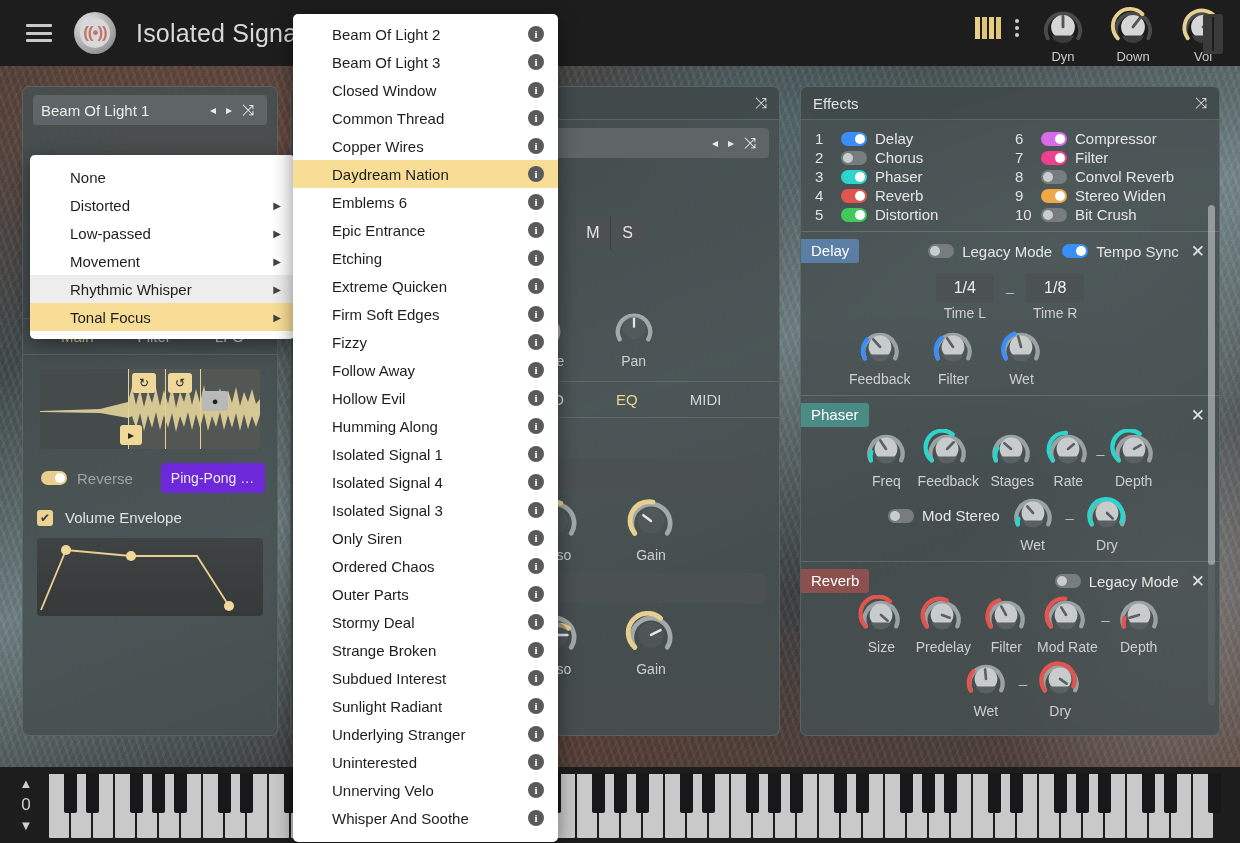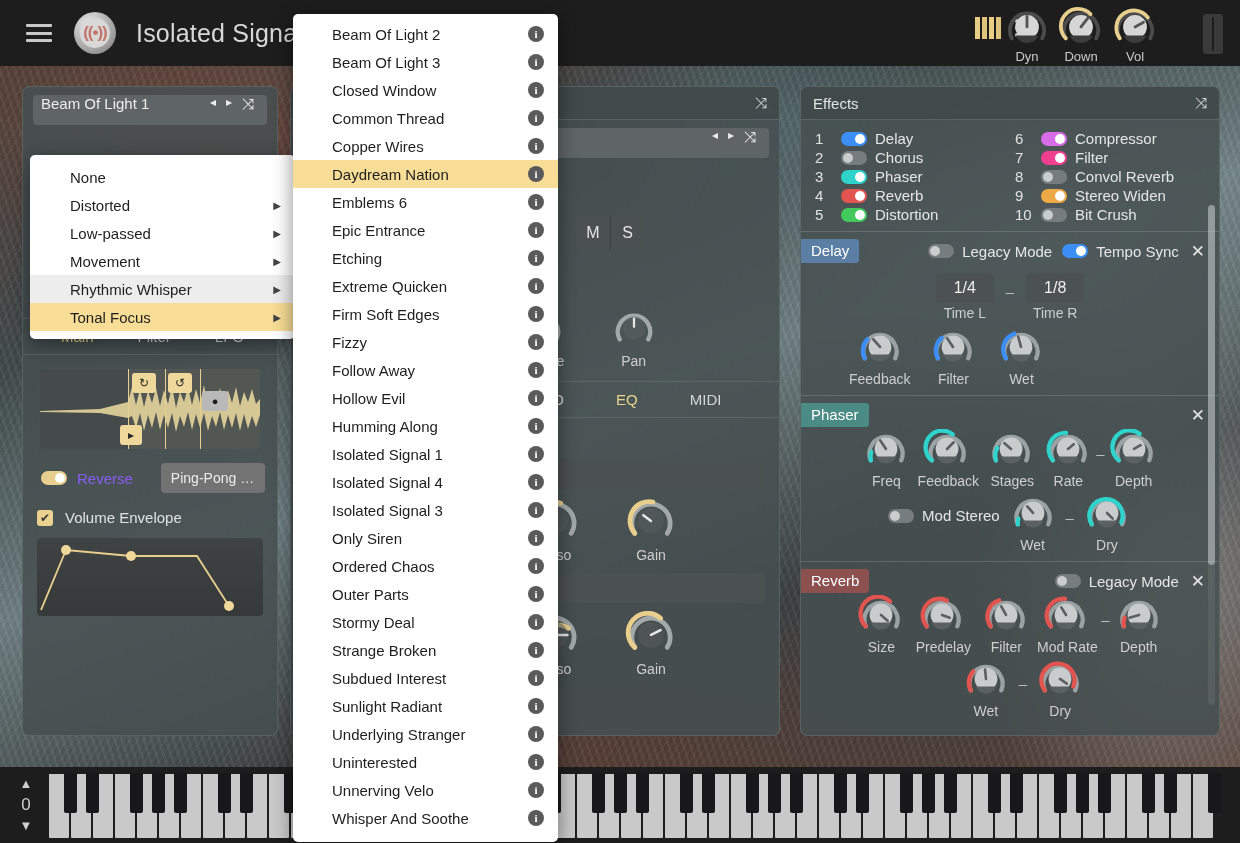--- a/index.html
+++ b/index.html
@@ -55,21 +55,21 @@
   #presetbar .pname{ flex:1; padding-left:14px; font-size:16px; color:#ebebeb; white-space:nowrap; overflow:hidden;}
   #presetbar .ctl{ color:#e2e2e2; font-size:13px; padding:0 5px; cursor:pointer;}
 
   .tb-icons{ position:absolute; left:975px; top:17px; display:flex; align-items:center; gap:14px; z-index:41;}
   .kbicon{ display:flex; gap:2px; align-items:flex-end;}
   .kbicon i{ display:block; width:5px; height:22px; background:#e8cd85;}
   .kbicon i.b{ height:22px; background:#e0c47b;}
   .dots{ display:flex;flex-direction:column; gap:3px; }
   .dots i{ width:4px;height:4px;border-radius:50%;background:#cfcfcf;display:block;}
 
-  .tbknobs{ position:absolute; left:1002px; top:6px; display:flex; gap:4px; z-index:41;}
+  .tbknobs{ position:absolute; left:1038px; top:6px; display:flex; gap:20px; z-index:41;}
   .tbk{ width:50px; text-align:center;}
   .tbk .lbl{ font-size:13px; color:#c9c9c9; margin-top:1px;}
   .fader{ position:absolute; left:1203px; top:14px; width:20px;height:40px;
           background:#3a3a3a;border-radius:3px; z-index:41;}
   .fader:after{content:"";position:absolute;left:9px;top:3px;width:2px;height:34px;background:#1d1d1d;}
 
   
   .knob{ position:relative; display:inline-block; }
   .knob svg{ display:block; }
   .klabel{ font-size:14px; color:#cfcfcf; text-align:center; margin-top:2px; white-space:nowrap;}
@@ -85,21 +85,21 @@
   .panel-hd{
     height:33px; display:flex; align-items:center; padding:0 12px;
     border-bottom:1px solid rgba(150,160,160,.3);
     font-size:15px; color:#e3e3e3; background:rgba(62,70,71,.6);
   }
   .panel-hd .sp{ flex:1; }
   .shuffle{ color:#d8d8d8; font-size:15px; cursor:pointer;}
 
   .selbar{
     margin:8px 10px 0 10px; height:30px; background:#5f6566; border-radius:4px;
-    display:flex; align-items:flex-start; padding:0 8px; font-size:15px; color:#ececec;
+    display:flex; align-items:center; padding:0 8px; font-size:15px; color:#ececec;
   }
   .selbar .nm{flex:1; white-space:nowrap; overflow:hidden;}
   .selbar .ctl{ padding:0 5px; font-size:12px; cursor:pointer;}
 
   .tabs{ display:flex; gap:20px; padding:9px 14px; border-top:1px solid rgba(150,160,160,.25);
          border-bottom:1px solid rgba(150,160,160,.25); font-size:15px;}
   .tabs .t{ color:#d5d5d5; cursor:pointer;margin-left:24px;}
   .tabs .t.act{ color:#ead48b;}
 
   
@@ -113,21 +113,21 @@
   .flag{ position:absolute; width:24px;height:20px;background:#efd89a;border-radius:3px;
          display:flex;align-items:center;justify-content:center;font-size:12px;color:#262626;}
   .dropicon{position:absolute;width:26px;height:20px;background:#b9b9b9;border-radius:3px;
          display:flex;align-items:center;justify-content:center;font-size:11px;color:#1d1d1d;}
 
   .togrow{ display:flex; align-items:center; gap:10px; margin:14px 0 0 18px;}
   .toggle{ width:26px;height:14px;border-radius:7px;background:#6d7374;position:relative;cursor:pointer;}
   .toggle i{position:absolute;top:2px;left:2px;width:10px;height:10px;border-radius:50%;background:#c9cdcd;}
   .toggle.on{ background:#e8cf8e;}
   .toggle.on i{ left:14px; background:#fff;}
-  .pill{ background:#737373;border-radius:4px;padding:7px 10px;font-size:14px;color:#ececec;
+  .pill{ background:#6d28d9;border-radius:4px;padding:7px 10px;font-size:14px;color:#ececec;
          white-space:nowrap; overflow:hidden; text-overflow:ellipsis;}
 
   .envbox{ margin:16px 14px 0 14px; }
   .envhead{ display:flex; align-items:center; gap:12px; font-size:15px; color:#e2e2e2;}
   .chk{ width:16px;height:16px;border-radius:3px;background:#ecd290;display:flex;align-items:center;
         justify-content:center;font-size:12px;color:#3a3a3a;}
   .envgraph{ margin-top:12px; width:100%; height:78px; border-radius:4px;
      background:linear-gradient(180deg,#3f4344,#36393a); position:relative;}
 
   
@@ -322,21 +322,21 @@
     <div class="flag" style="left:92px;top:4px">↻</div>
     <div class="flag" style="left:128px;top:4px">↺</div>
     <div class="dropicon" style="left:162px;top:22px">●</div>
     <div class="flag" style="left:80px;top:56px;width:22px">▸</div>
   </div>
 
   <div class="togrow">
     <div class="toggle on">
         <i></i>
       </div>
-    <div style="font-size:15px;color:#8b5cf6">Reverse</div>
+    <div style="font-size:15px;color:#a3a3a3">Reverse</div>
     <div class="pill" style="margin-left:18px;width:104px">Ping-Pong L..</div>
   </div>
 
   <div class="envbox">
     <div class="envhead">
       <div class="chk">✔</div>
       <div>Volume Envelope</div>
     </div>
     <div class="envgraph">
       <svg width="100%" height="78" viewBox="0 0 226 78" preserveAspectRatio="none">

